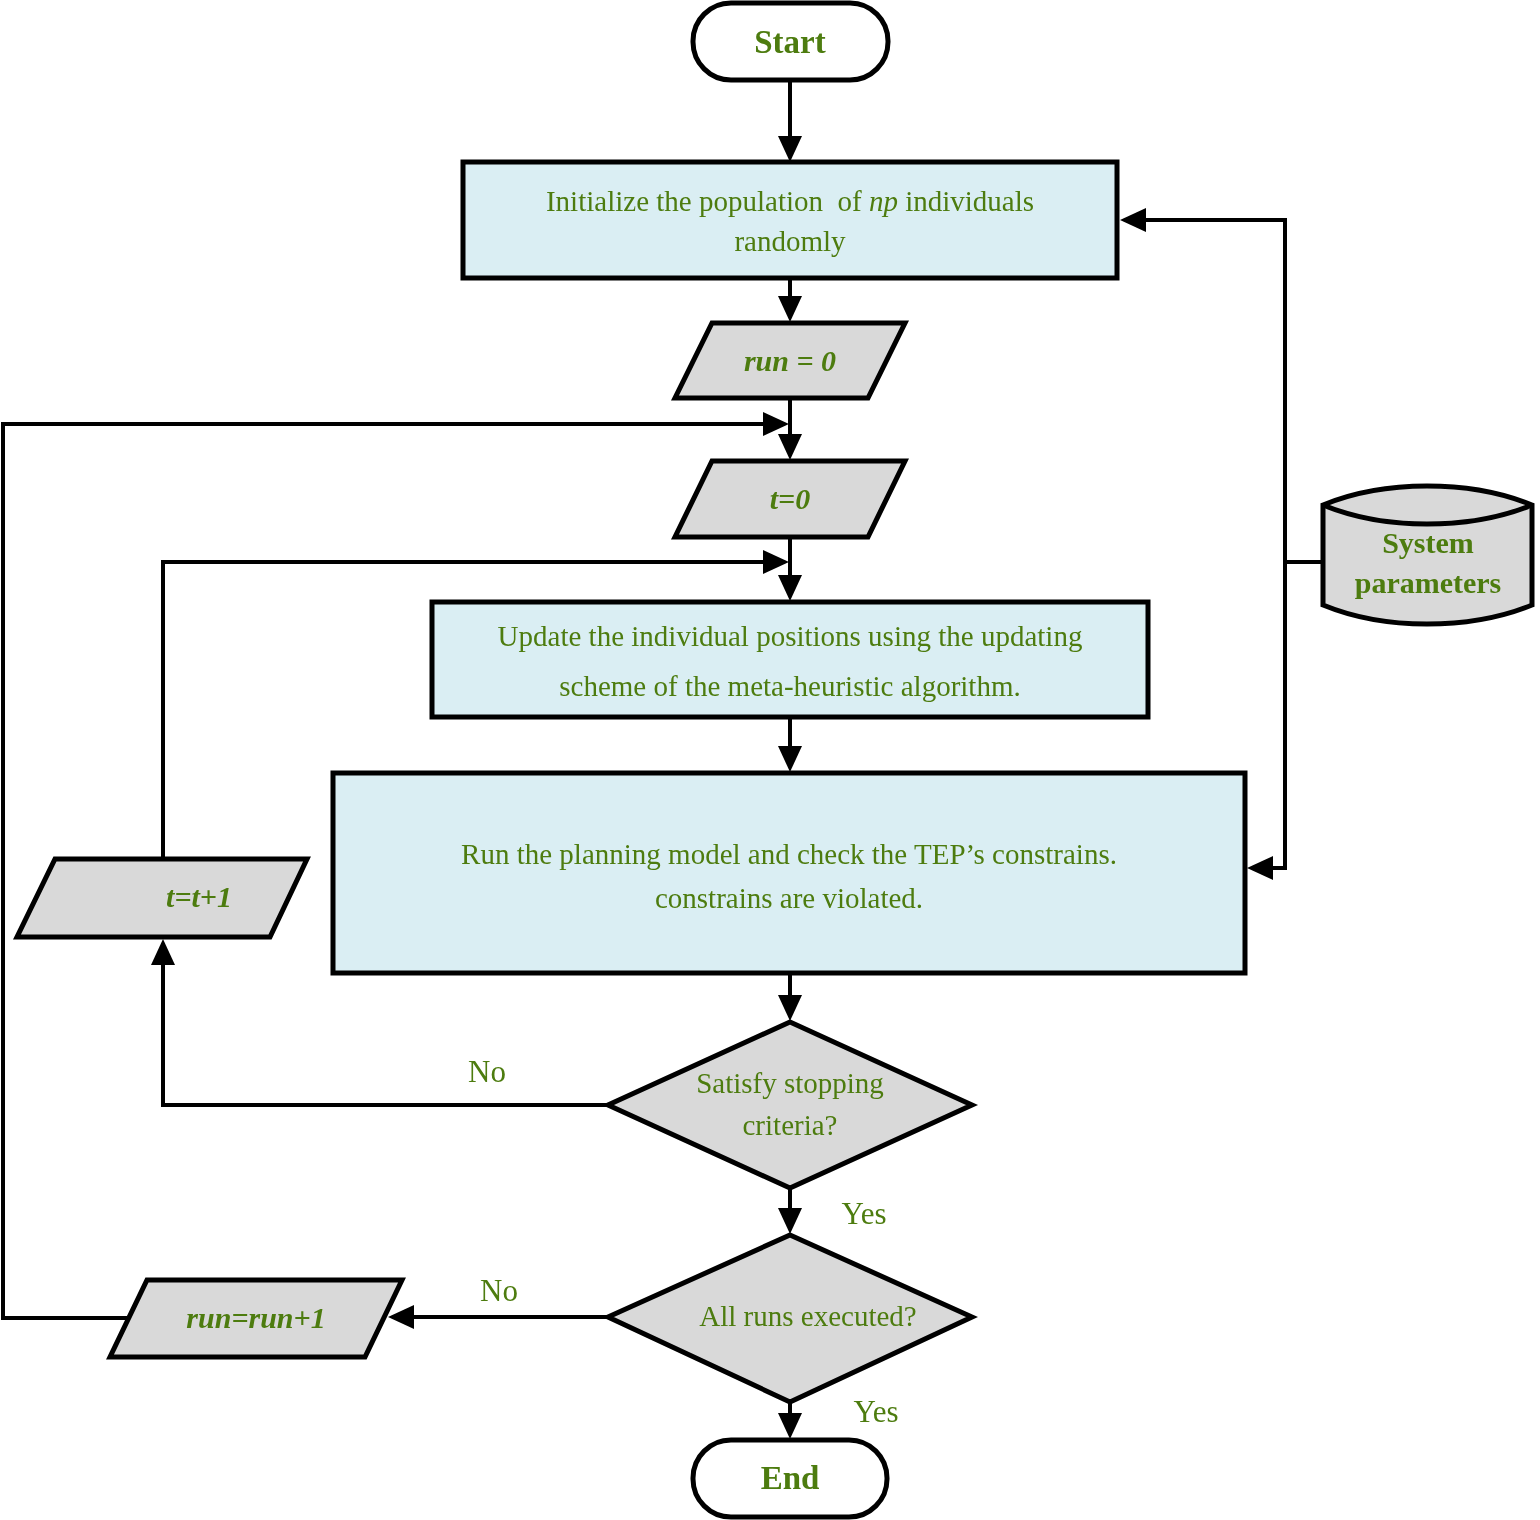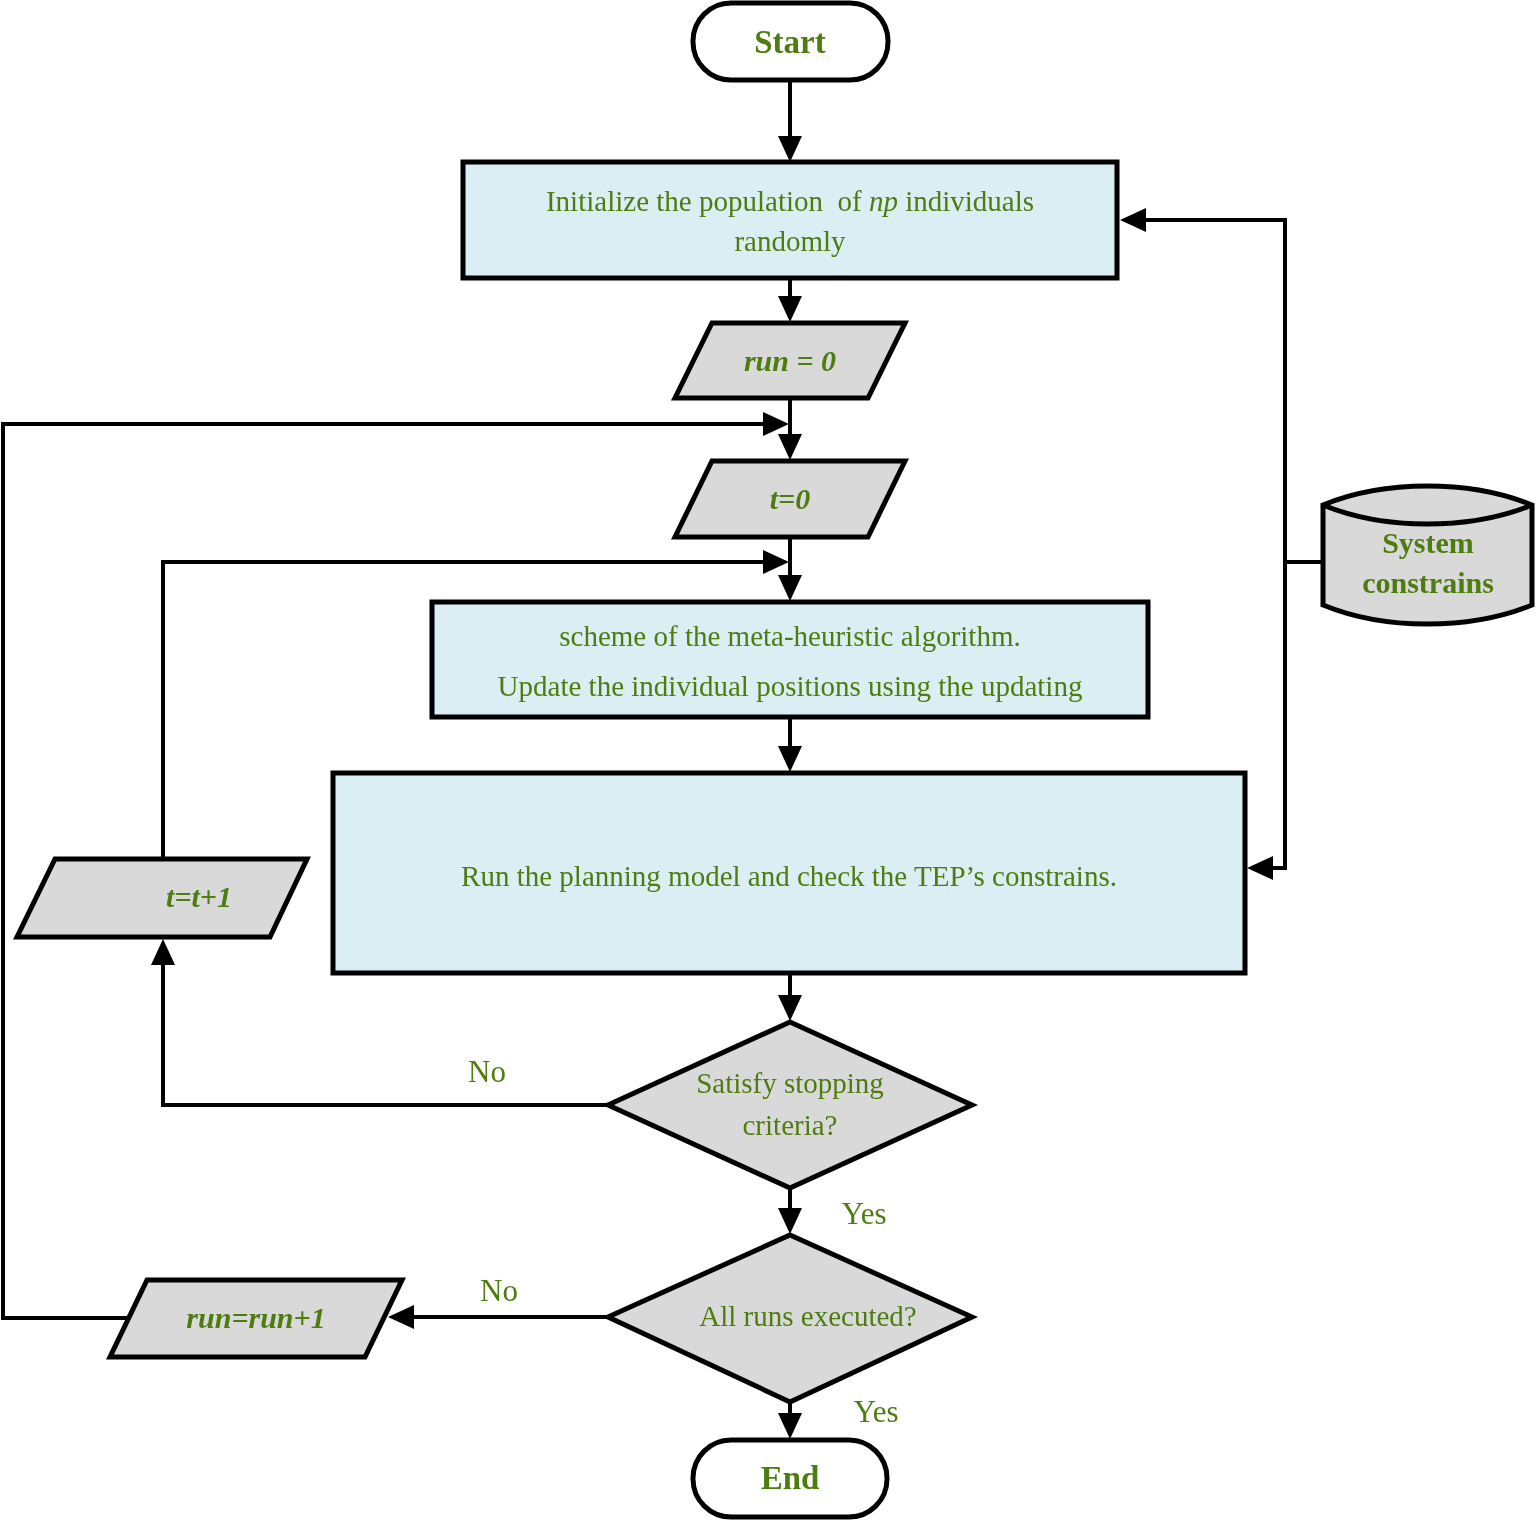--- a/index.html
+++ b/index.html
@@ -93,26 +93,27 @@
 
   <div class="lbl bi fs30" style="left:790px;top:361px;">
     <span>run = 0</span>
   </div>
 
   <div class="lbl bi fs30" style="left:790px;top:499px;">
     <span>t=0</span>
   </div>
 
   <div class="lbl fs29 lh50" style="left:790px;top:661px;">
+    <span class="line">Update the individual positions using the updating</span>
     <span class="line">scheme of the meta-heuristic algorithm.</span>
-    <span class="line">Update the individual positions using the updating</span>
   </div>
 
   <div class="lbl fs29 lh44" style="left:789px;top:876px;">
     <span class="line">Run the planning model and check the TEP’s constrains.</span>
+    <span class="line">constrains are violated.</span>
   </div>
 
   <div class="lbl fs29 lh42" style="left:790px;top:1104px;">
     <span class="line">Satisfy stopping</span>
     <span class="line">criteria?</span>
   </div>
 
   <div class="lbl fs29" style="left:790px;top:1317px;margin-left:18px;">
     <span>All runs executed?</span>
   </div>
@@ -120,21 +121,21 @@
   <div class="lbl bi fs30" style="left:162px;top:897px;margin-left:37px;">
     <span>t=t+1</span>
   </div>
 
   <div class="lbl bi fs30" style="left:256px;top:1318px;">
     <span>run=run+1</span>
   </div>
 
   <div class="lbl b fs30 lh40" style="left:1428px;top:563px;">
     <span class="line">System</span>
-    <span class="line">constrains</span>
+    <span class="line">parameters</span>
   </div>
 
   <div class="lbl b fs33" style="left:790px;top:1478px;">
     <span>End</span>
   </div>
 
   <div class="lbl fs31" style="left:487px;top:1072px;">
     <span>No</span>
   </div>
 

